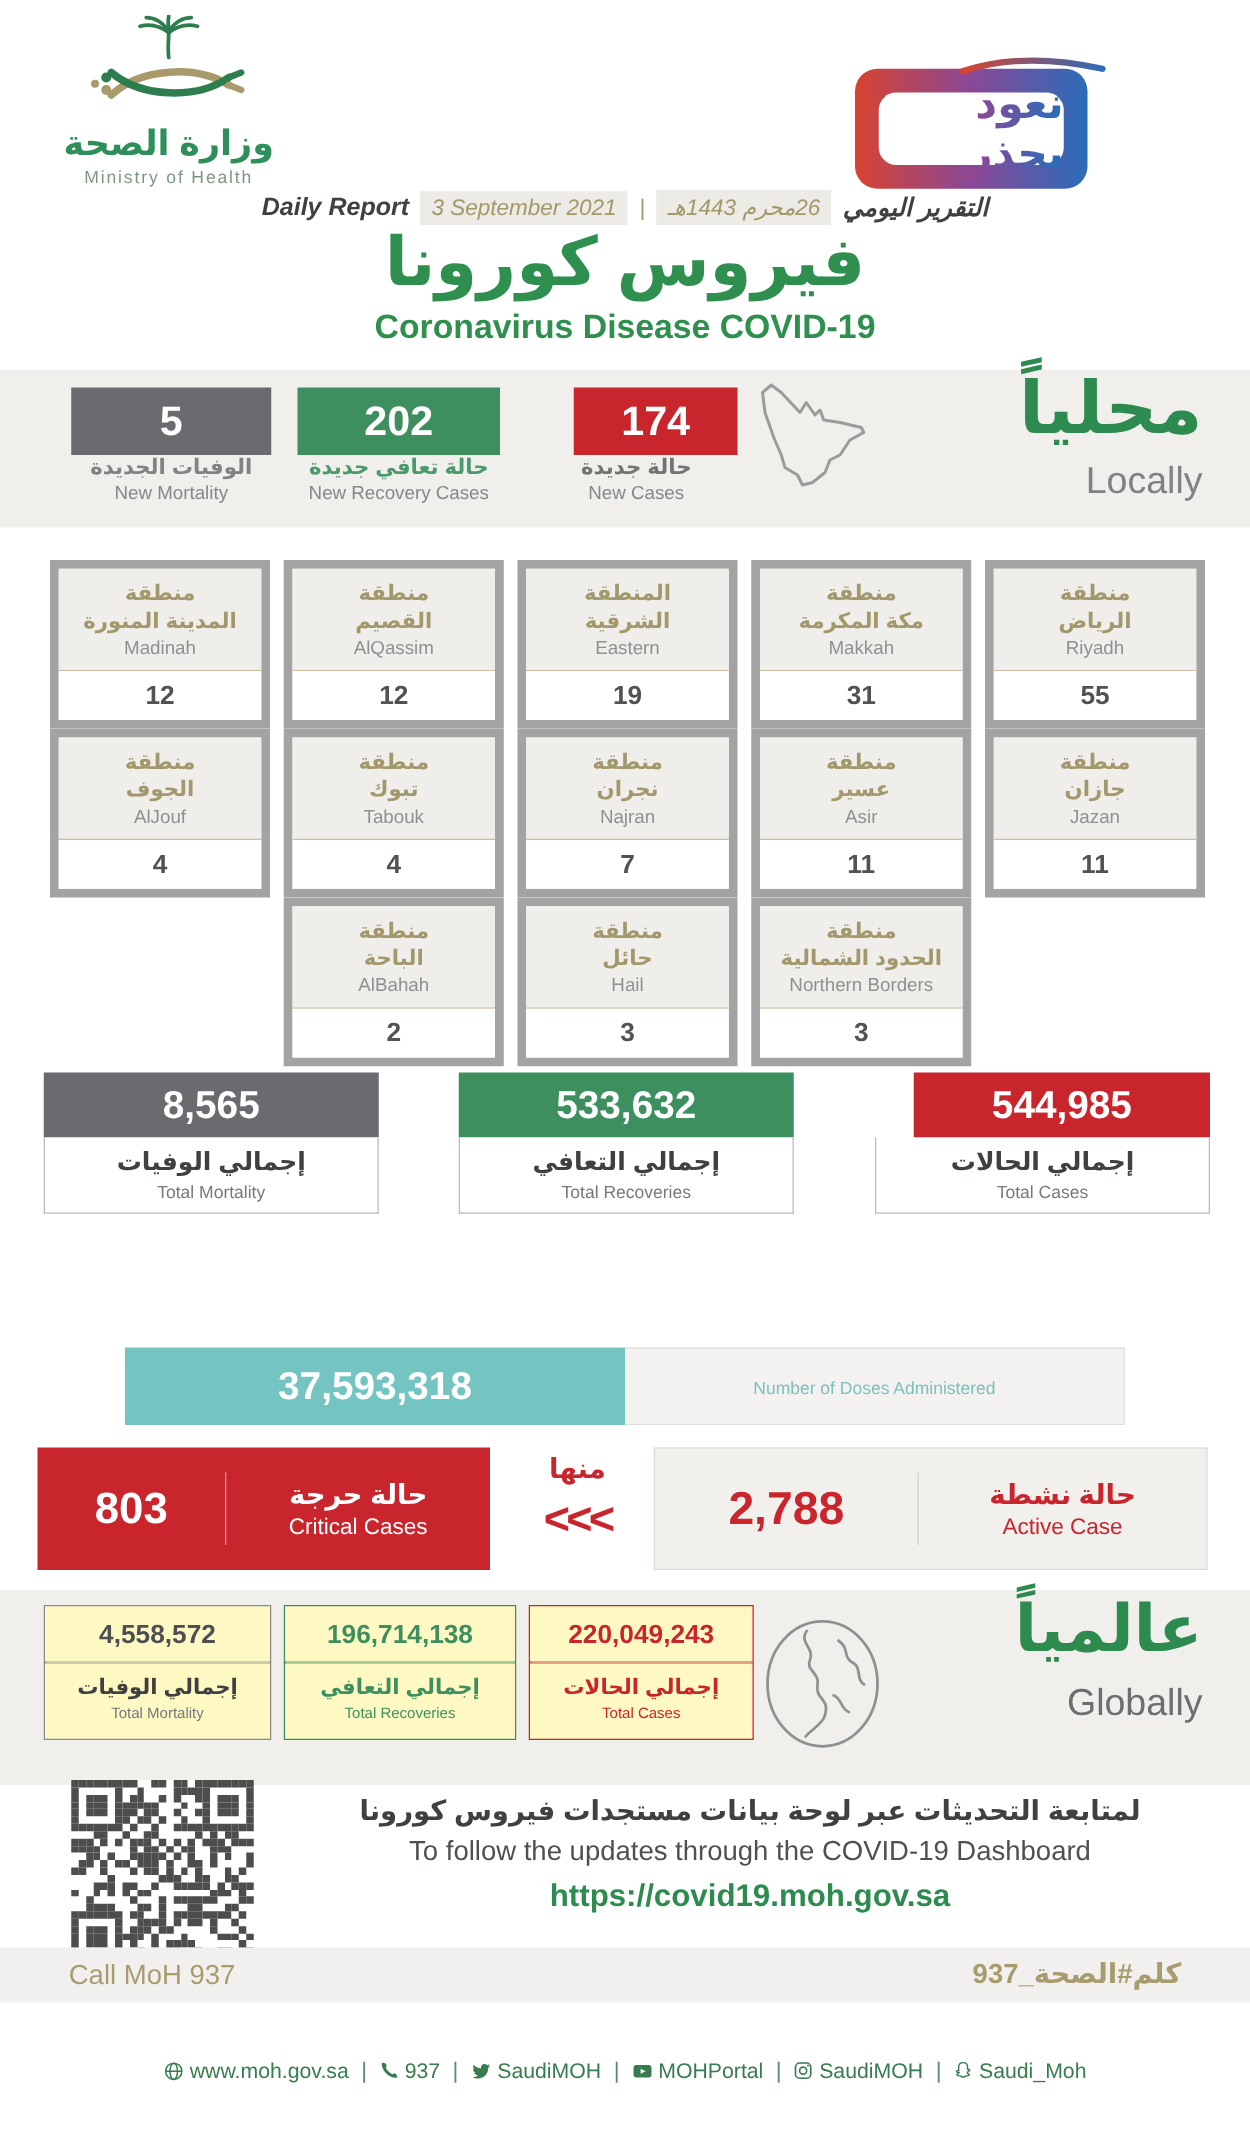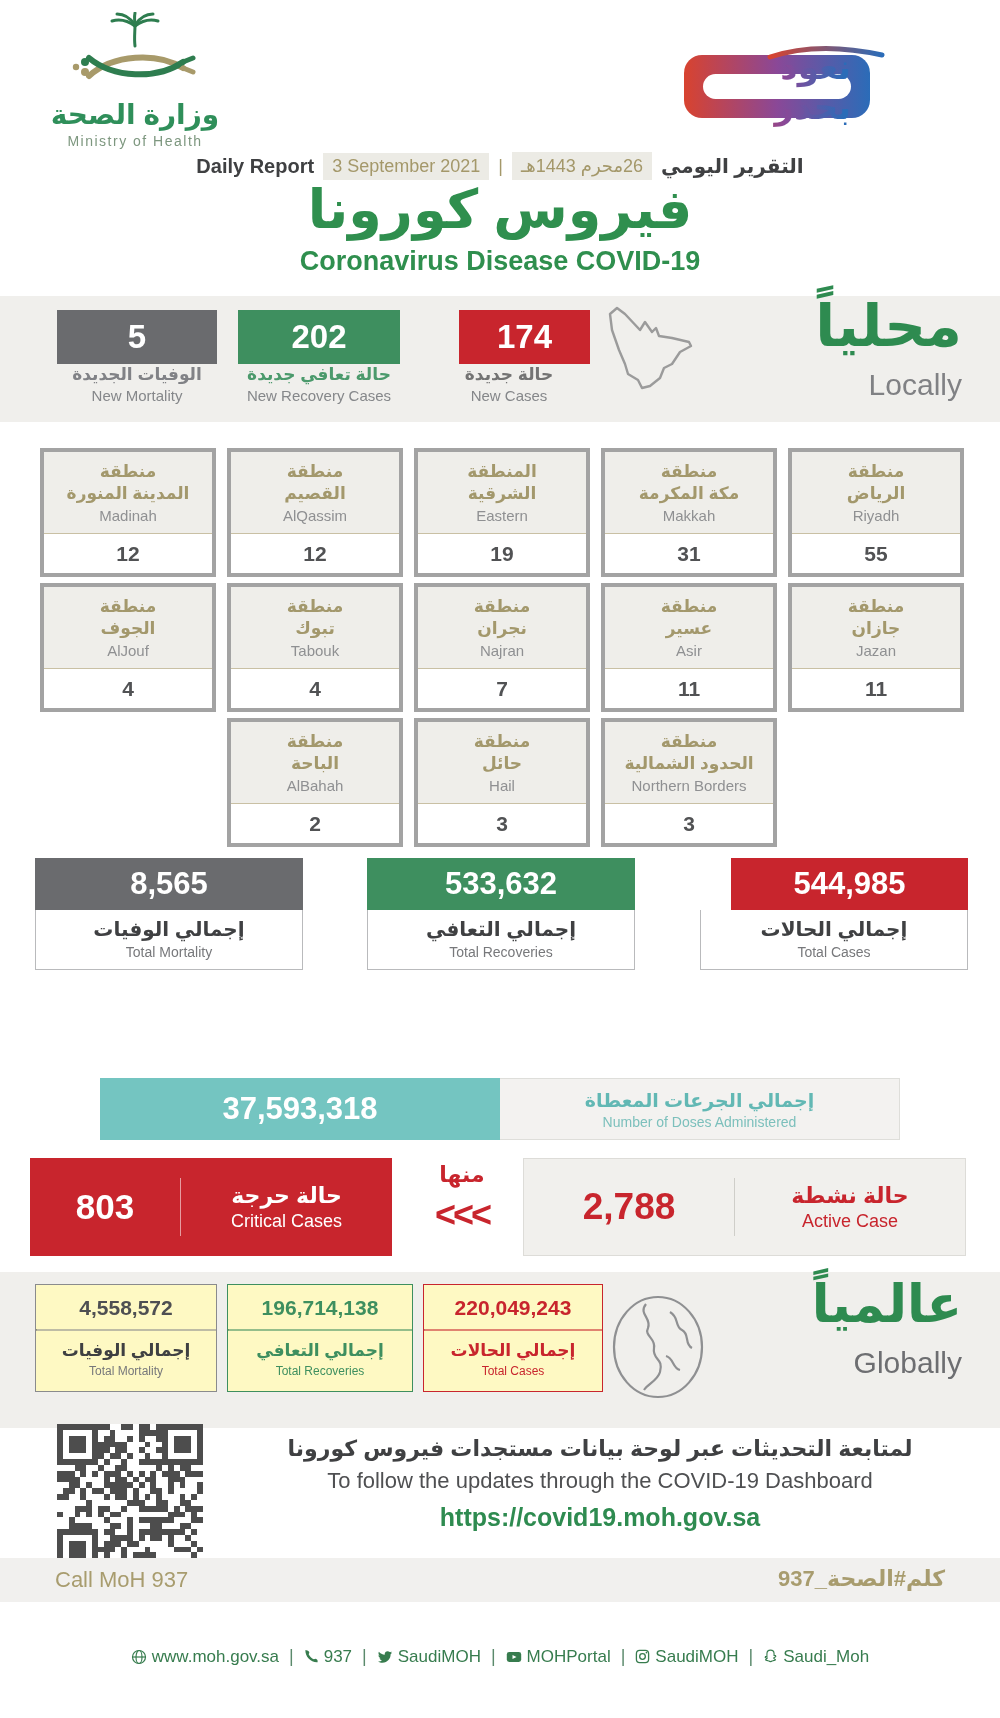--- a/index.html
+++ b/index.html
@@ -3,46 +3,46 @@
 <meta charset="utf-8">
 <style>
   html,body{margin:0;padding:0;background:#fff;}
   .page{position:relative;width:1000px;height:1718px;background:#ffffff;overflow:hidden;
         font-family:"Liberation Sans","DejaVu Sans",sans-serif;color:#3f4042;}
   
   .logo{position:absolute;left:40px;top:12px;width:190px;text-align:center;}
   .logo svg{display:block;margin:0 auto;}
   .logo-ar{font-size:28px;color:#2f8f5a;font-weight:bold;margin-top:-2px;}
   .logo-en{font-size:14px;color:#7d977f;letter-spacing:1.5px;margin-top:2px;}
-  .badge{position:absolute;right:130px;top:55px;width:186px;height:63px;border-radius:18px;
+  .badge{position:absolute;right:130px;top:55px;width:186px;height:96px;border-radius:18px;
          background:linear-gradient(90deg,#d8432f,#8a4897,#2b6cb8);padding:19px;box-sizing:border-box;}
   .badge-inner{width:100%;height:100%;background:#fff;border-radius:14px;display:flex;align-items:center;justify-content:center;}
   .badge-text{font-size:34px;font-weight:bold;
               background:linear-gradient(90deg,#d8432f 10%,#8a4897 55%,#2b6cb8 95%);
               -webkit-background-clip:text;background-clip:text;color:transparent;}
   .badge-swoosh{position:absolute;top:-14px;right:-16px;}
-  .report-line{position:absolute;left:0;top:152px;width:1000px;display:flex;justify-content:center;align-items:center;gap:9px;}
+  .report-line{position:absolute;left:0;top:152px;width:1000px;display:flex;justify-content:center;align-items:center;gap:9px;font-style:italic;}
   .rl-label{font-size:20px;font-weight:bold;color:#3f4042;}
   .rl-date{font-size:18px;color:#a4986a;background:#ecebe5;padding:3px 9px;}
   .rl-sep{font-size:18px;color:#a4986a;}
   .title-ar{position:absolute;left:0;top:178px;width:1000px;text-align:center;font-size:54px;font-weight:bold;color:#2f8f4e;}
   .title-en{position:absolute;left:0;top:246px;width:1000px;text-align:center;font-size:27px;font-weight:600;color:#2f8f4e;}
   
   .locally-band{position:absolute;left:0;top:296px;width:1000px;height:126px;background:#f0efec;}
   .lstat{position:absolute;top:14px;text-align:center;}
   .lstat-box{height:54px;line-height:54px;color:#fff;font-size:33px;font-weight:bold;}
   .bg-gray{background:#6a6b6e;} .bg-green{background:#3e8f5f;} .bg-red{background:#c8252d;margin-left:31px;}
   .lstat-ar{font-size:17px;font-weight:bold;margin-top:0;}
   .lstat-en{font-size:15px;color:#85878a;margin-top:2px;}
   .c-gray{color:#818286;} .c-green{color:#4b9a6c;} .c-red{color:#737373;}
   .map-svg{position:absolute;left:592px;top:2px;}
   .locally-title{position:absolute;right:38px;top:-4px;width:250px;text-align:right;font-size:58px;font-weight:bold;color:#2e8b50;}
   .locally-sub{position:absolute;right:38px;top:72px;width:250px;text-align:right;font-size:30px;color:#808184;}
   
-  .region-card{position:absolute;width:176px;border:4px solid #a3a3a3;background:#fff;box-sizing:border-box;}
+  .region-card{position:absolute;width:176px;border:7px solid #a3a3a3;background:#fff;box-sizing:border-box;}
   .rc-head{background:#efeeea;border-bottom:1px solid #c9c0a4;min-height:71px;display:flex;flex-direction:column;
            justify-content:center;text-align:center;padding:5px 2px;}
   .rc-ar{color:#a3986c;font-weight:bold;font-size:17px;line-height:1.3;}
   .rc-en{color:#8f9092;font-size:15px;margin-top:2px;}
   .rc-val{height:39px;line-height:39px;text-align:center;color:#515254;font-weight:bold;font-size:21px;background:#fff;}
   
   .total-card{position:absolute;top:858px;width:268px;}
   .tc-head{height:52px;line-height:52px;text-align:center;color:#fff;font-size:31px;font-weight:bold;}
   .tc-body{border:1px solid #b9babc;border-top:none;background:#fff;text-align:center;padding:7px 4px 9px 4px;}
   .tc-ar{font-size:20px;font-weight:bold;color:#3f4042;}
@@ -289,21 +289,20 @@
     <div class="tc-head bg-red">544,985</div>
     <div class="tc-body">
       <div class="tc-ar" dir="rtl">إجمالي الحالات</div>
       <div class="tc-en">Total Cases</div>
     </div>
   </div>
 
   <div class="doses">
     <div class="doses-val">37,593,318</div>
     <div class="doses-lab">
-      <div class="doses-ar" dir="rtl">إجمالي الجرعات المعطاة</div>
       <div class="doses-en">Number of Doses Administered</div>
     </div>
   </div>
 
   <div class="crit-box">
     <div class="crit-val">803</div>
     <div class="vdiv-w"></div>
     <div class="crit-lab">
       <div class="crit-ar" dir="rtl">حالة حرجة</div>
       <div class="crit-en">Critical Cases</div>

